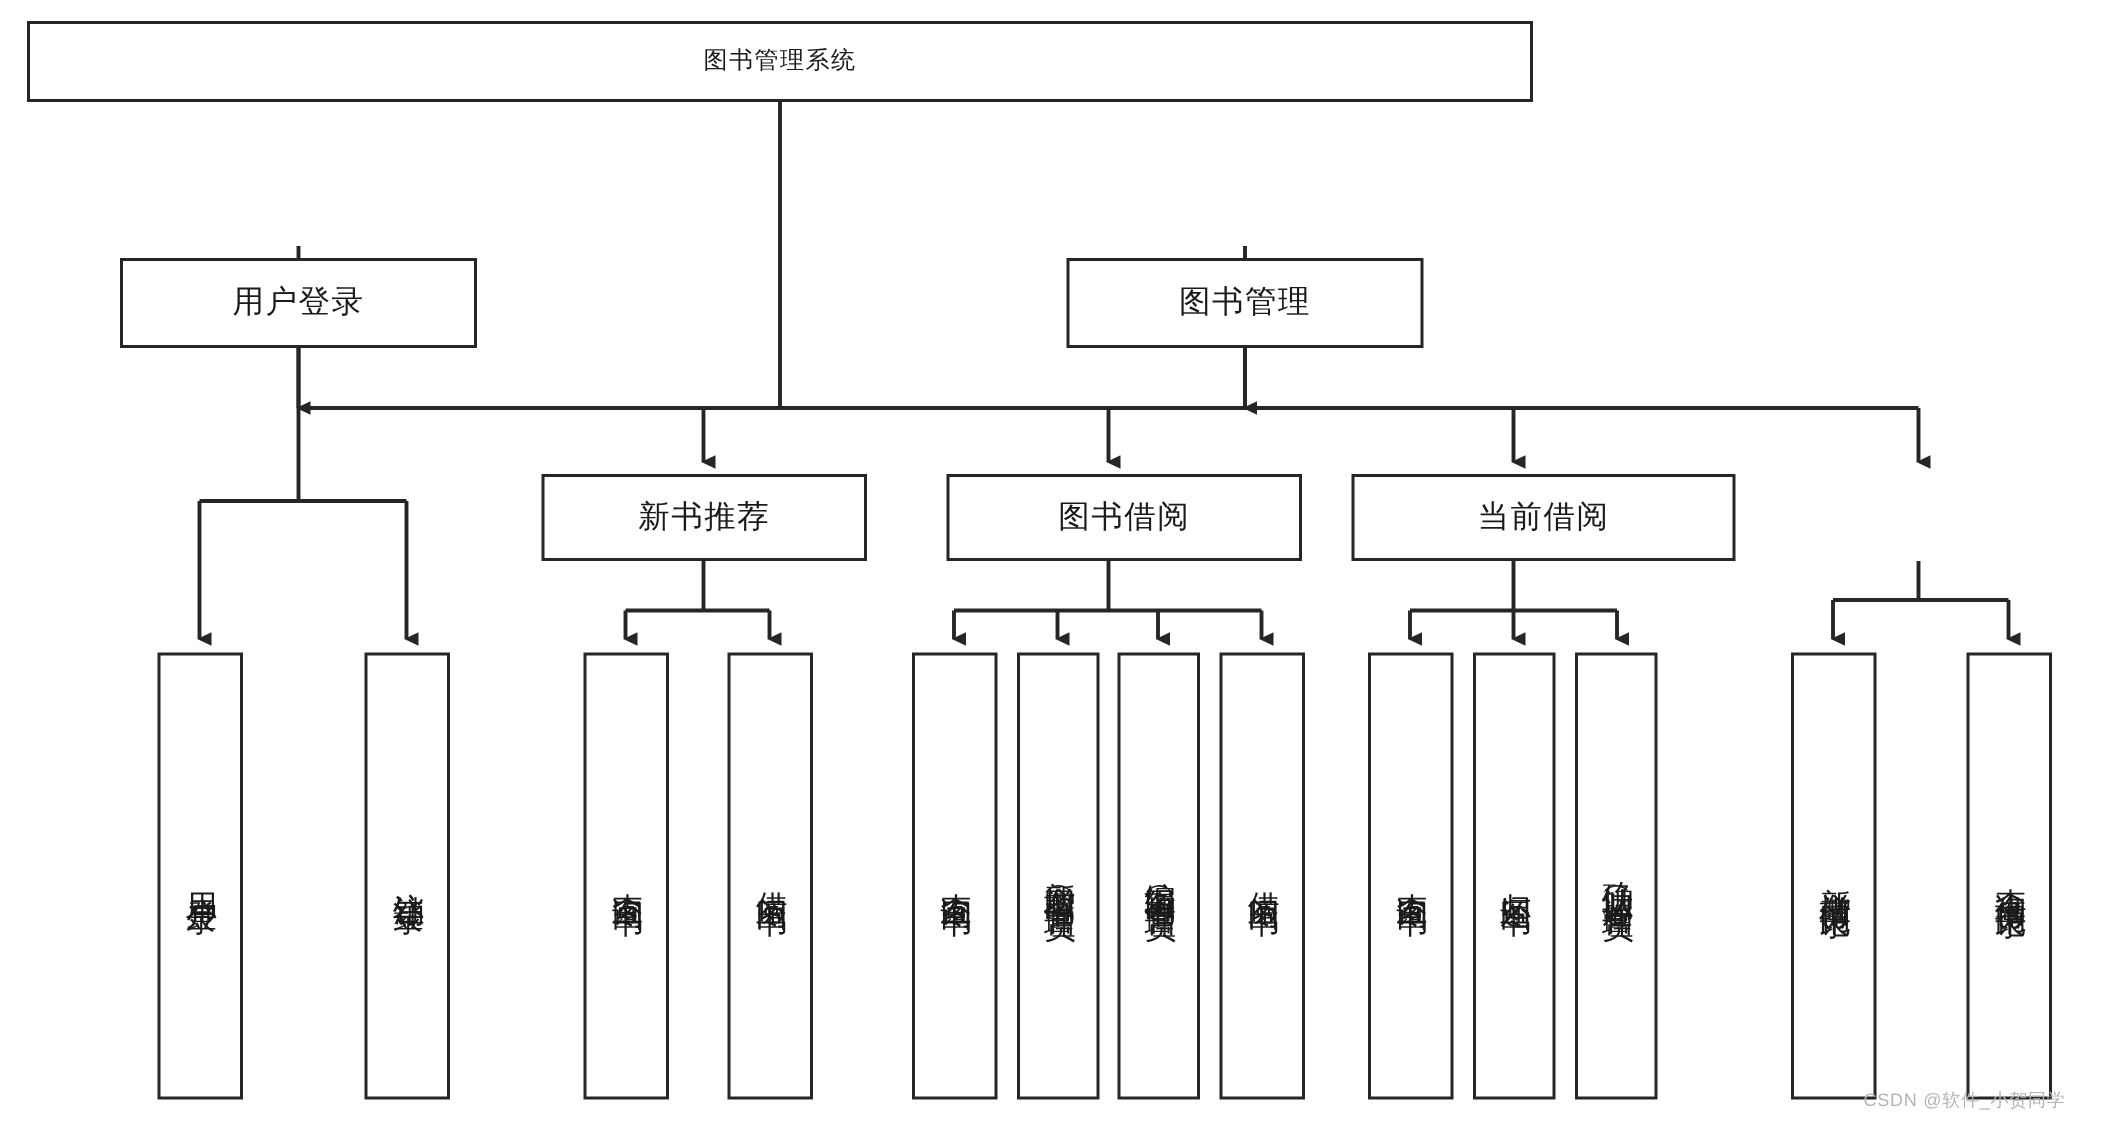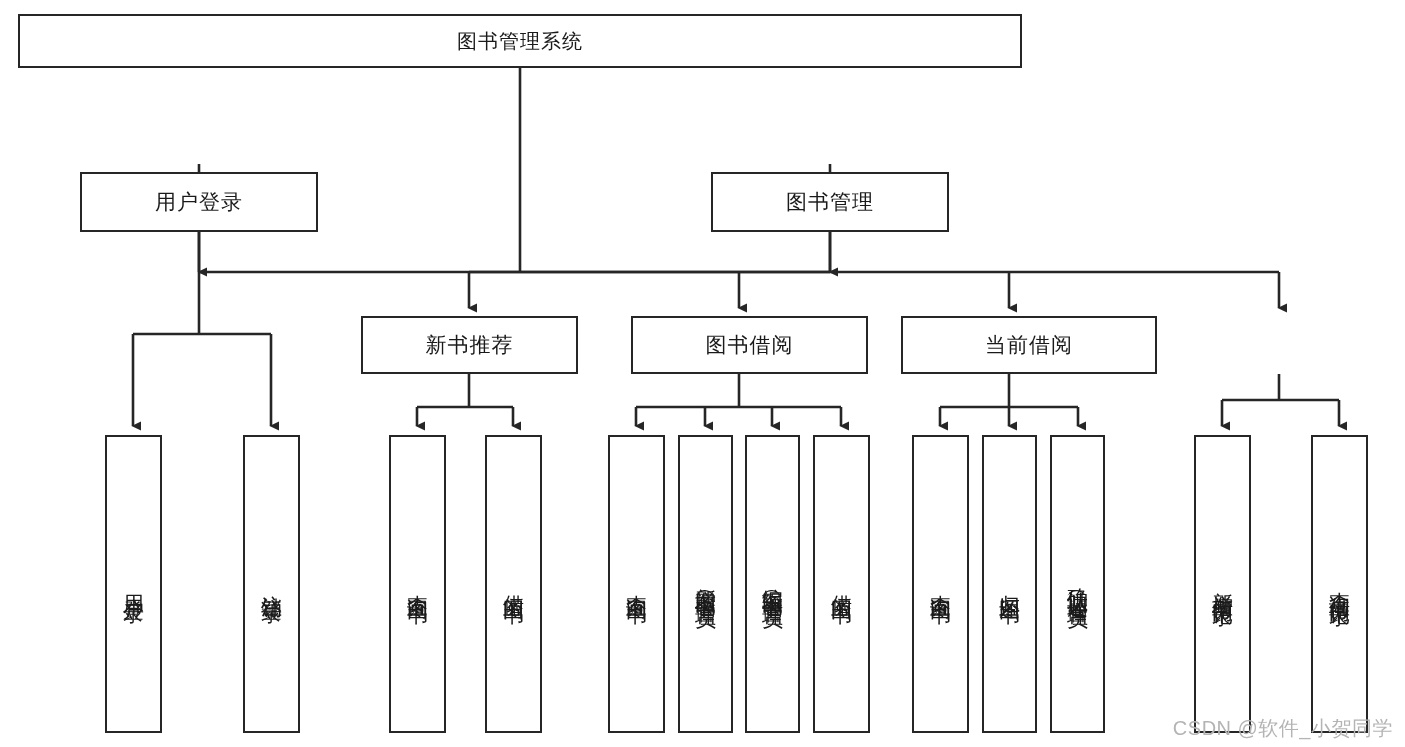--- a/index.html
+++ b/index.html
@@ -36,41 +36,41 @@
     color: #1a1a1a;
     z-index: 3;
   }
   .node-h {
     font-size: 21px;
     letter-spacing: 1px;
     line-height: 1.2;
     white-space: nowrap;
   }
   .node-root {
-    font-size: 20px;
+    font-size: 16px;
   }
   .node-v {
     writing-mode: vertical-rl;
     text-orientation: upright;
     font-size: 21px;
     letter-spacing: 3px;
     line-height: 1.15;
     text-align: center;
     padding: 4px 0;
   }
   .node-v .vtext {
     writing-mode: vertical-rl;
     text-orientation: upright;
     display: block;
   }
   #watermark {
     position: absolute;
-    right: 12px;
+    right: 28px;
     bottom: 5px;
-    font-size: 20px;
+    font-size: 12px;
     color: #b4b4b4;
     z-index: 9;
     white-space: nowrap;
     letter-spacing: 0.5px;
   }
 </style>
 </head>
 <body>
 
 <div id="canvas">

